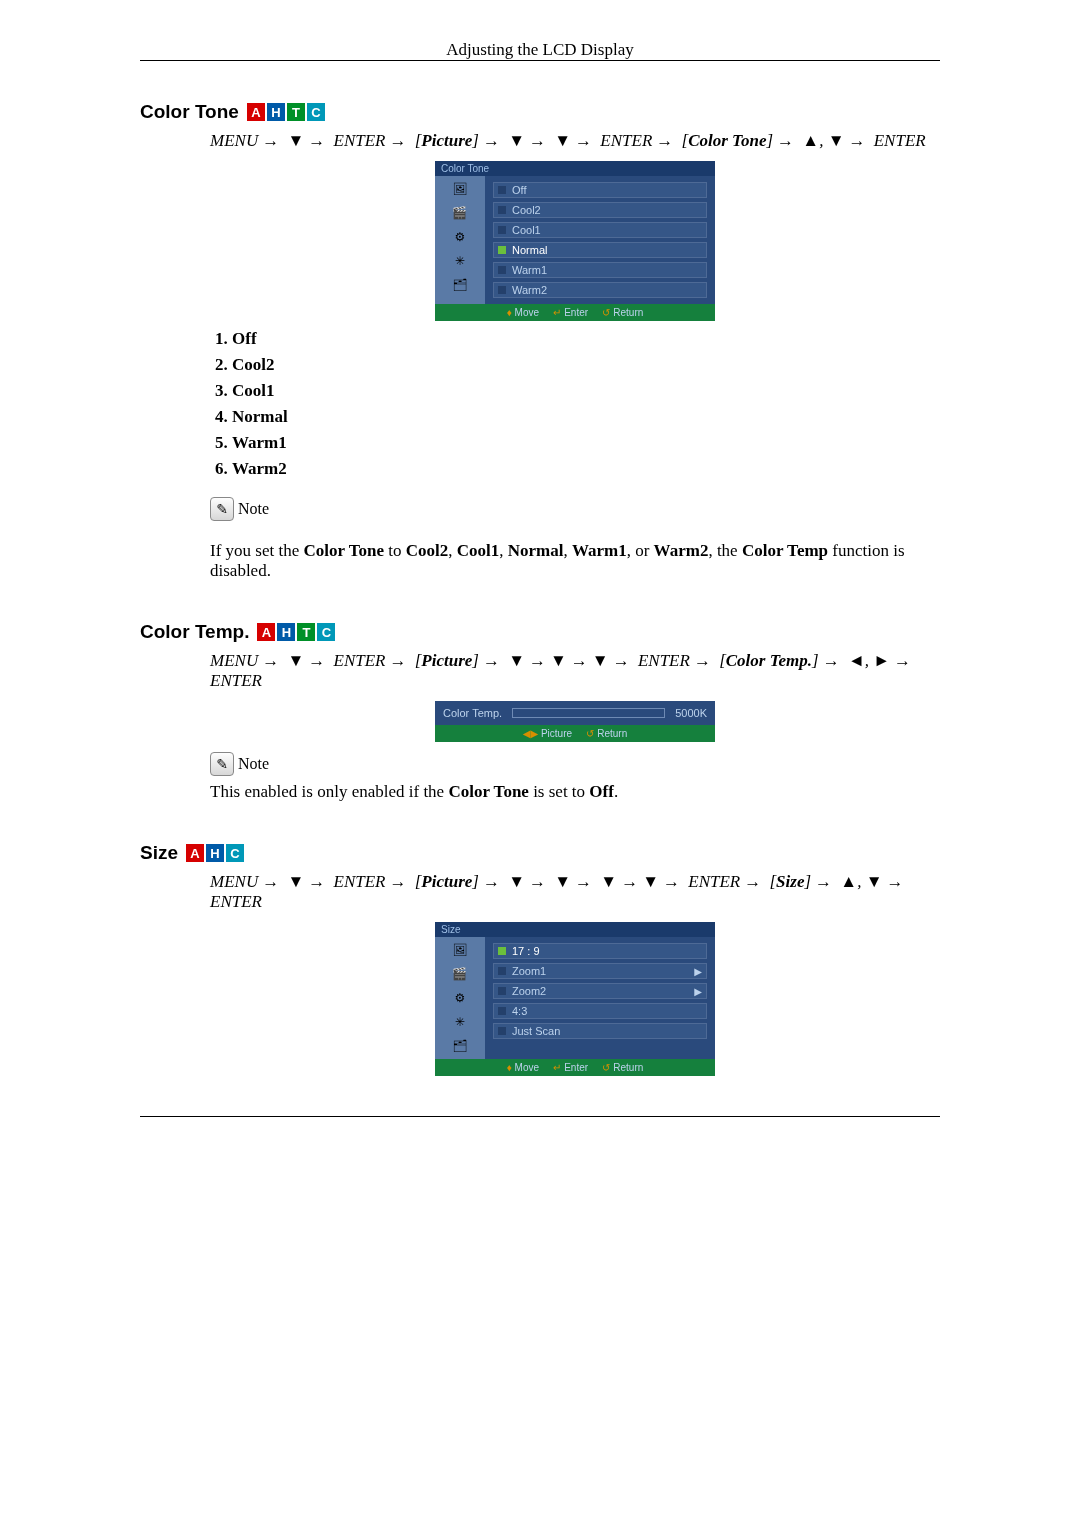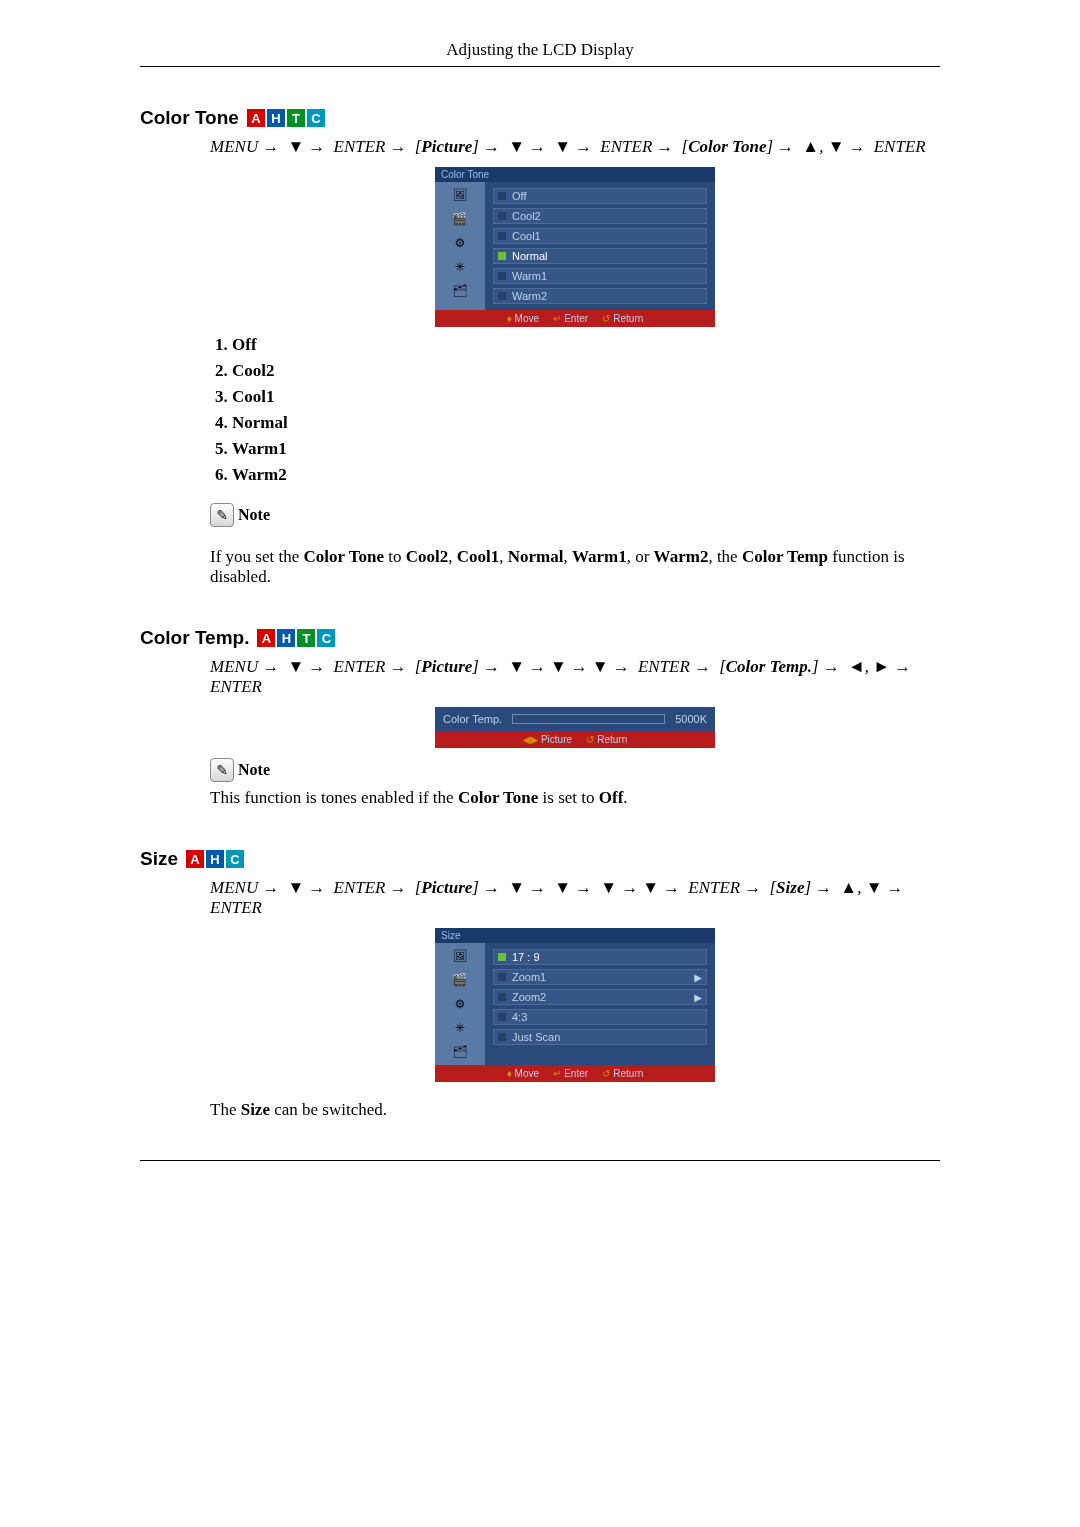--- a/index.html
+++ b/index.html
@@ -11,21 +11,21 @@
   }
   .page {
     width: 940px;
     margin: 0 auto;
     padding: 40px 70px 60px 70px;
     box-sizing: border-box;
   }
   .running-head {
     text-align: center;
     font-size: 17px;
-    padding-bottom: 6px;
+    padding-bottom: 0;
     border-bottom: 1px solid #000;
   }
   .section {
     margin-top: 40px;
   }
   .section-heading {
     font-family: Arial, Helvetica, sans-serif;
     font-weight: bold;
     font-size: 19px;
     display: flex;
@@ -63,21 +63,21 @@
     margin: 10px 0 6px 0;
   }
   .note-icon {
     width: 22px; height: 22px;
     border: 1px solid #888;
     border-radius: 4px;
     background: linear-gradient(#fefefe,#d7d7d7);
     display: inline-flex; align-items:center; justify-content:center;
     font-size: 14px;
   }
-  .note-label { font-weight: bold; font-size: 16px; }
+  .note-label { font-weight: normal; font-size: 16px; }
   
   .osd {
     width: 280px;
     margin: 8px auto 8px auto;
     font-family: Arial, Helvetica, sans-serif;
   }
   .osd-title {
     background:#1a3a6b;
     color:#9fbfe6;
     font-size: 10px;
@@ -117,21 +117,21 @@
     width:8px; height:8px;
     background:#24406b;
   }
   .osd-item.sel .dot { background:#6bbf3c; }
   .osd-item.sel { color:#fff; }
   .osd-item .arrow-r {
     position:absolute; right:4px; top:2px;
     font-size:10px; color:#bcd2ec;
   }
   .osd-foot {
-    background:#b91c1c;
+    background:#15803d;
     color:#bcd2ec;
     font-size: 10px;
     display:flex; justify-content:center; gap: 14px;
     padding: 3px 4px;
   }
   .osd-foot span::before{ content:""; }
   .osd-foot .f-move::before{content:"\2666  "; color:#d68f00;}
   .osd-foot .f-adjust::before{content:"\25C0\25B6  "; color:#d68f00;}
   .osd-foot .f-enter::before{content:"\21B5  "; color:#d68f00;}
   .osd-foot .f-return::before{content:"\21BA  "; color:#d68f00;}
@@ -259,21 +259,21 @@
           <span class="f-adjust">Picture</span>
           <span class="f-return">Return</span>
         </div>
       </div>
 
       <div class="note-line">
         <span class="note-icon">✎</span>
         <span class="note-label">Note</span>
       </div>
       <p class="plain-para" style="margin-top:4px">
-        <span>This function is tones enabled if the </span><strong>Color Tone</strong><span> is set to </span><strong>Off</strong><span>.</span>
+        <span>This enabled is only enabled if the </span><strong>Color Tone</strong><span> is set to </span><strong>Off</strong><span>.</span>
       </p>
     </div>
   </div>
 
   <div class="section">
     <div class="section-heading">
       <span>Size</span>
       <span class="badge-row">
         <span class="badge b-a">A</span>
         <span class="badge b-h">H</span>
@@ -314,20 +314,17 @@
             <div class="osd-item"><span class="dot"></span><span>Just Scan</span></div>
           </div>
         </div>
         <div class="osd-foot">
           <span class="f-move">Move</span>
           <span class="f-enter">Enter</span>
           <span class="f-return">Return</span>
         </div>
       </div>
 
-      <p class="plain-para">
-        <span>The </span><strong>Size</strong><span> can be switched.</span>
-      </p>
     </div>
   </div>
 
   <div class="footer-rule"></div>
 </div>
 
 </body></html>

